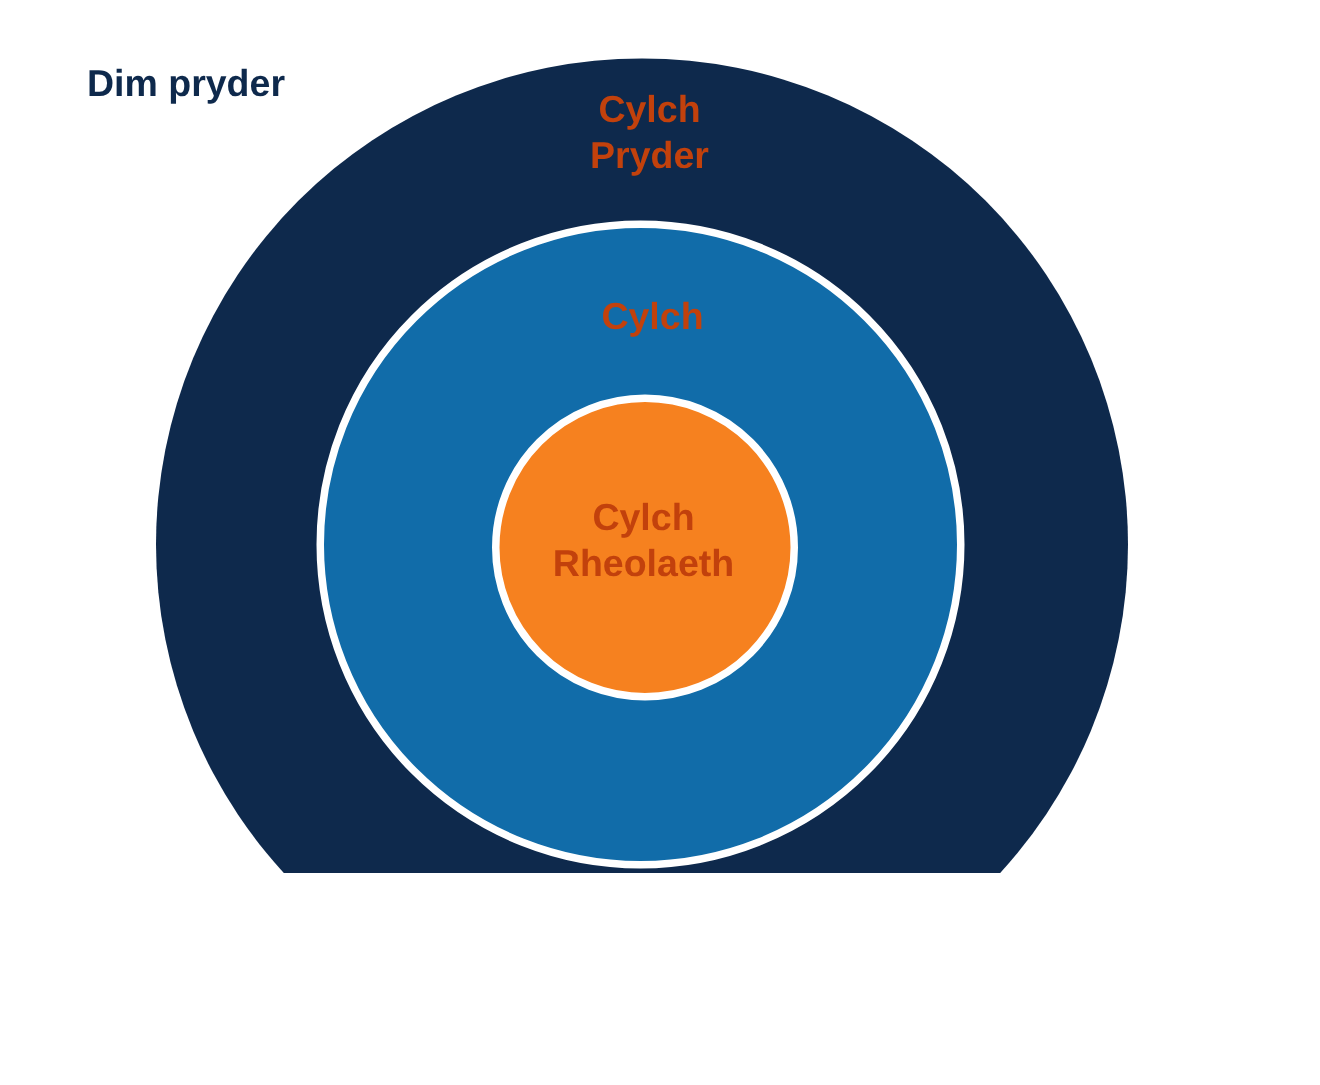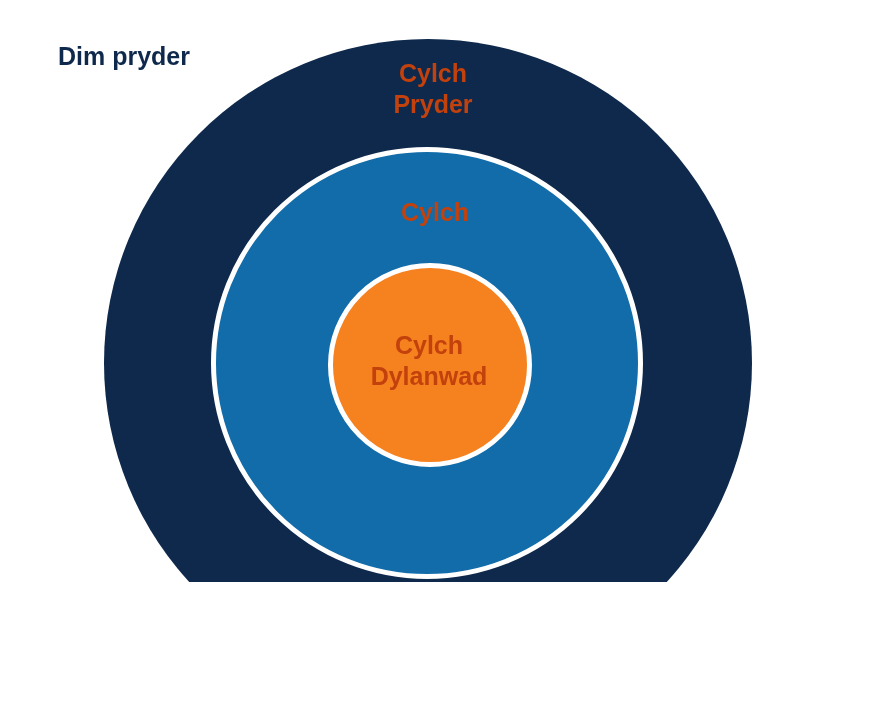--- a/index.html
+++ b/index.html
@@ -81,16 +81,16 @@
     <span>Cylch</span>
     <span>Pryder</span>
   </div>
 
   <div class="ring-label label-middle">
     <span>Cylch</span>
   </div>
 
   <div class="ring-label label-inner">
     <span>Cylch</span>
-    <span>Dylanwad</span>
+    <span>Rheolaeth</span>
   </div>
 
 </div>
 
 </body></html>

